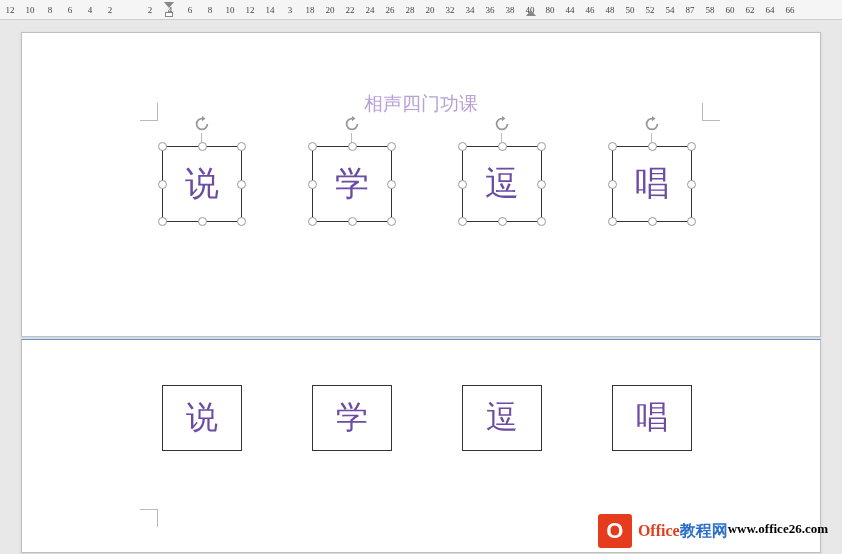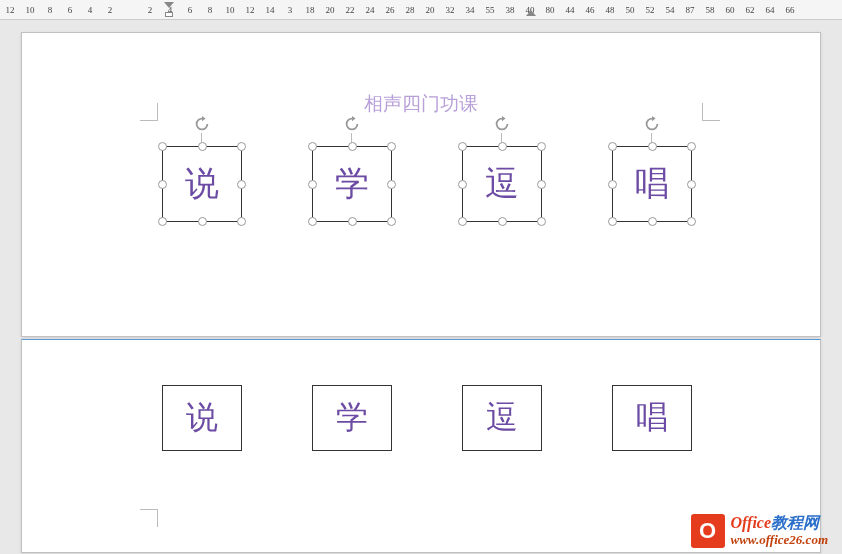--- a/index.html
+++ b/index.html
@@ -195,25 +195,25 @@
       background: #e63c1e;
       border-radius: 3px;
       display: flex;
       align-items: center;
       justify-content: center;
       color: #fff;
       font-weight: bold;
       font-size: 22px;
       font-family: Arial, sans-serif;
     }
-    .wm-text { display: flex; flex-direction: column; line-height: 1.15; font-style: italic; }
+    .wm-text { display: flex; line-height: 1.15; }
     .wm-line1 { font-size: 16px; font-weight: bold; }
     .wm-line1 .o1 { color: #e63c1e; }
     .wm-line1 .o2 { color: #2a6fc9; }
-    .wm-line2 { font-size: 13px; color: #c2410c; font-weight: bold; }
+    .wm-line2 { font-size: 13px; color: #000000; font-weight: bold; }
   </style>
 </head>
 <body>
 
 <div class="ruler">
   <div class="ruler-nums">
     <span class="ruler-num">12</span>
     <span class="ruler-num">10</span>
     <span class="ruler-num">8</span>
     <span class="ruler-num">6</span>
@@ -230,21 +230,21 @@
     <span class="ruler-num">3</span>
     <span class="ruler-num">18</span>
     <span class="ruler-num">20</span>
     <span class="ruler-num">22</span>
     <span class="ruler-num">24</span>
     <span class="ruler-num">26</span>
     <span class="ruler-num">28</span>
     <span class="ruler-num">20</span>
     <span class="ruler-num">32</span>
     <span class="ruler-num">34</span>
-    <span class="ruler-num">55</span>
+    <span class="ruler-num">36</span>
     <span class="ruler-num">38</span>
     <span class="ruler-num">40</span>
     <span class="ruler-num">80</span>
     <span class="ruler-num">44</span>
     <span class="ruler-num">46</span>
     <span class="ruler-num">48</span>
     <span class="ruler-num">50</span>
     <span class="ruler-num">52</span>
     <span class="ruler-num">54</span>
     <span class="ruler-num">87</span>

